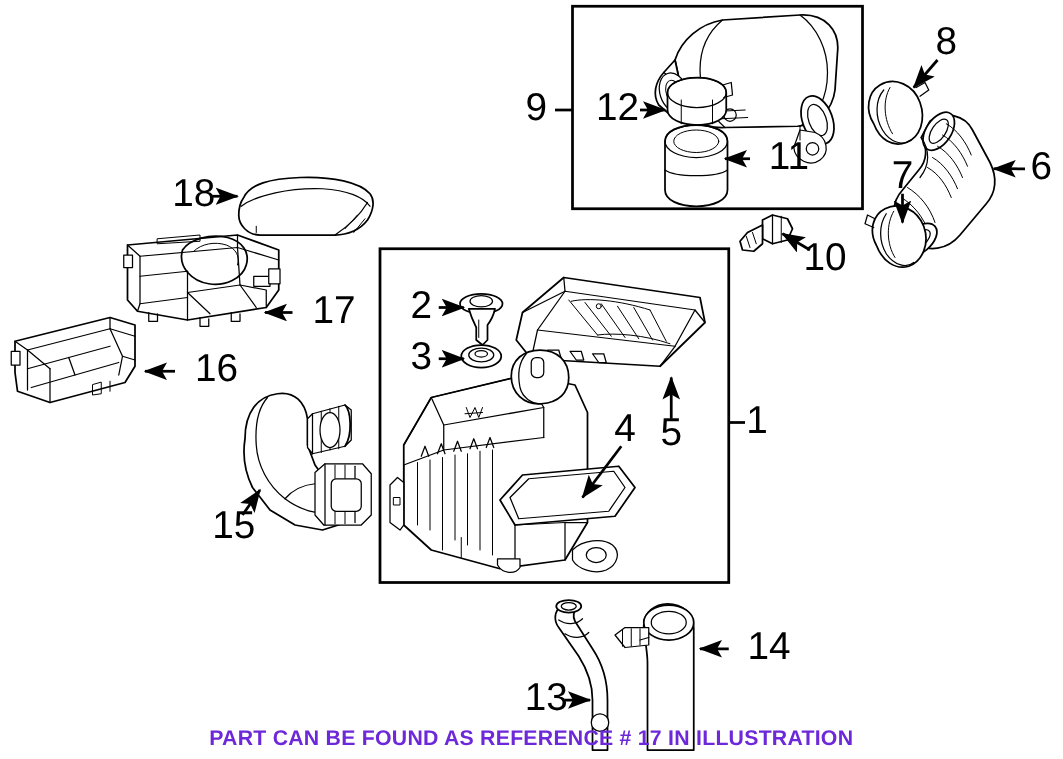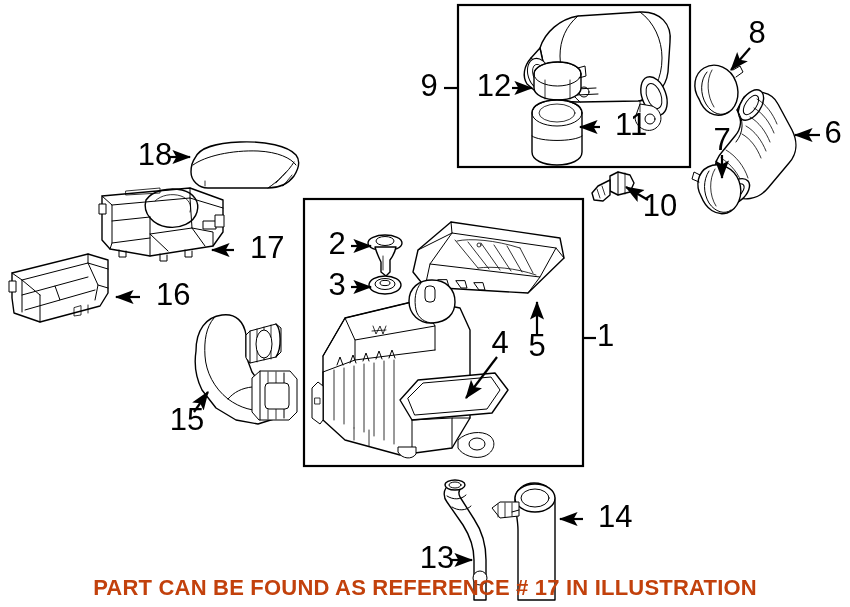--- a/index.html
+++ b/index.html
@@ -19,24 +19,24 @@
   .box{fill:none;stroke:#000;stroke-width:2.2;}
   .leader{fill:none;stroke:#000;stroke-width:2.2;stroke-linecap:butt;}
   .lbl{
     font-family:"Liberation Sans", sans-serif;
     font-size:31px;font-weight:400;fill:#000;
     dominant-baseline:middle;
   }
   .caption{
     position:absolute;left:0;right:0;bottom:6px;
     text-align:center;
-    color:#c2410c;
+    color:#6d28d9;
     font-family:"Liberation Sans", sans-serif;
     font-weight:bold;
-    font-size:22px;
+    font-size:17px;
     letter-spacing:0.2px;
     white-space:nowrap;
   }
 </style>
 </head>
 <body>
 
 <div id="stage">
 <svg width="850" height="607" viewBox="0 0 850 607" xmlns="http://www.w3.org/2000/svg">
 

